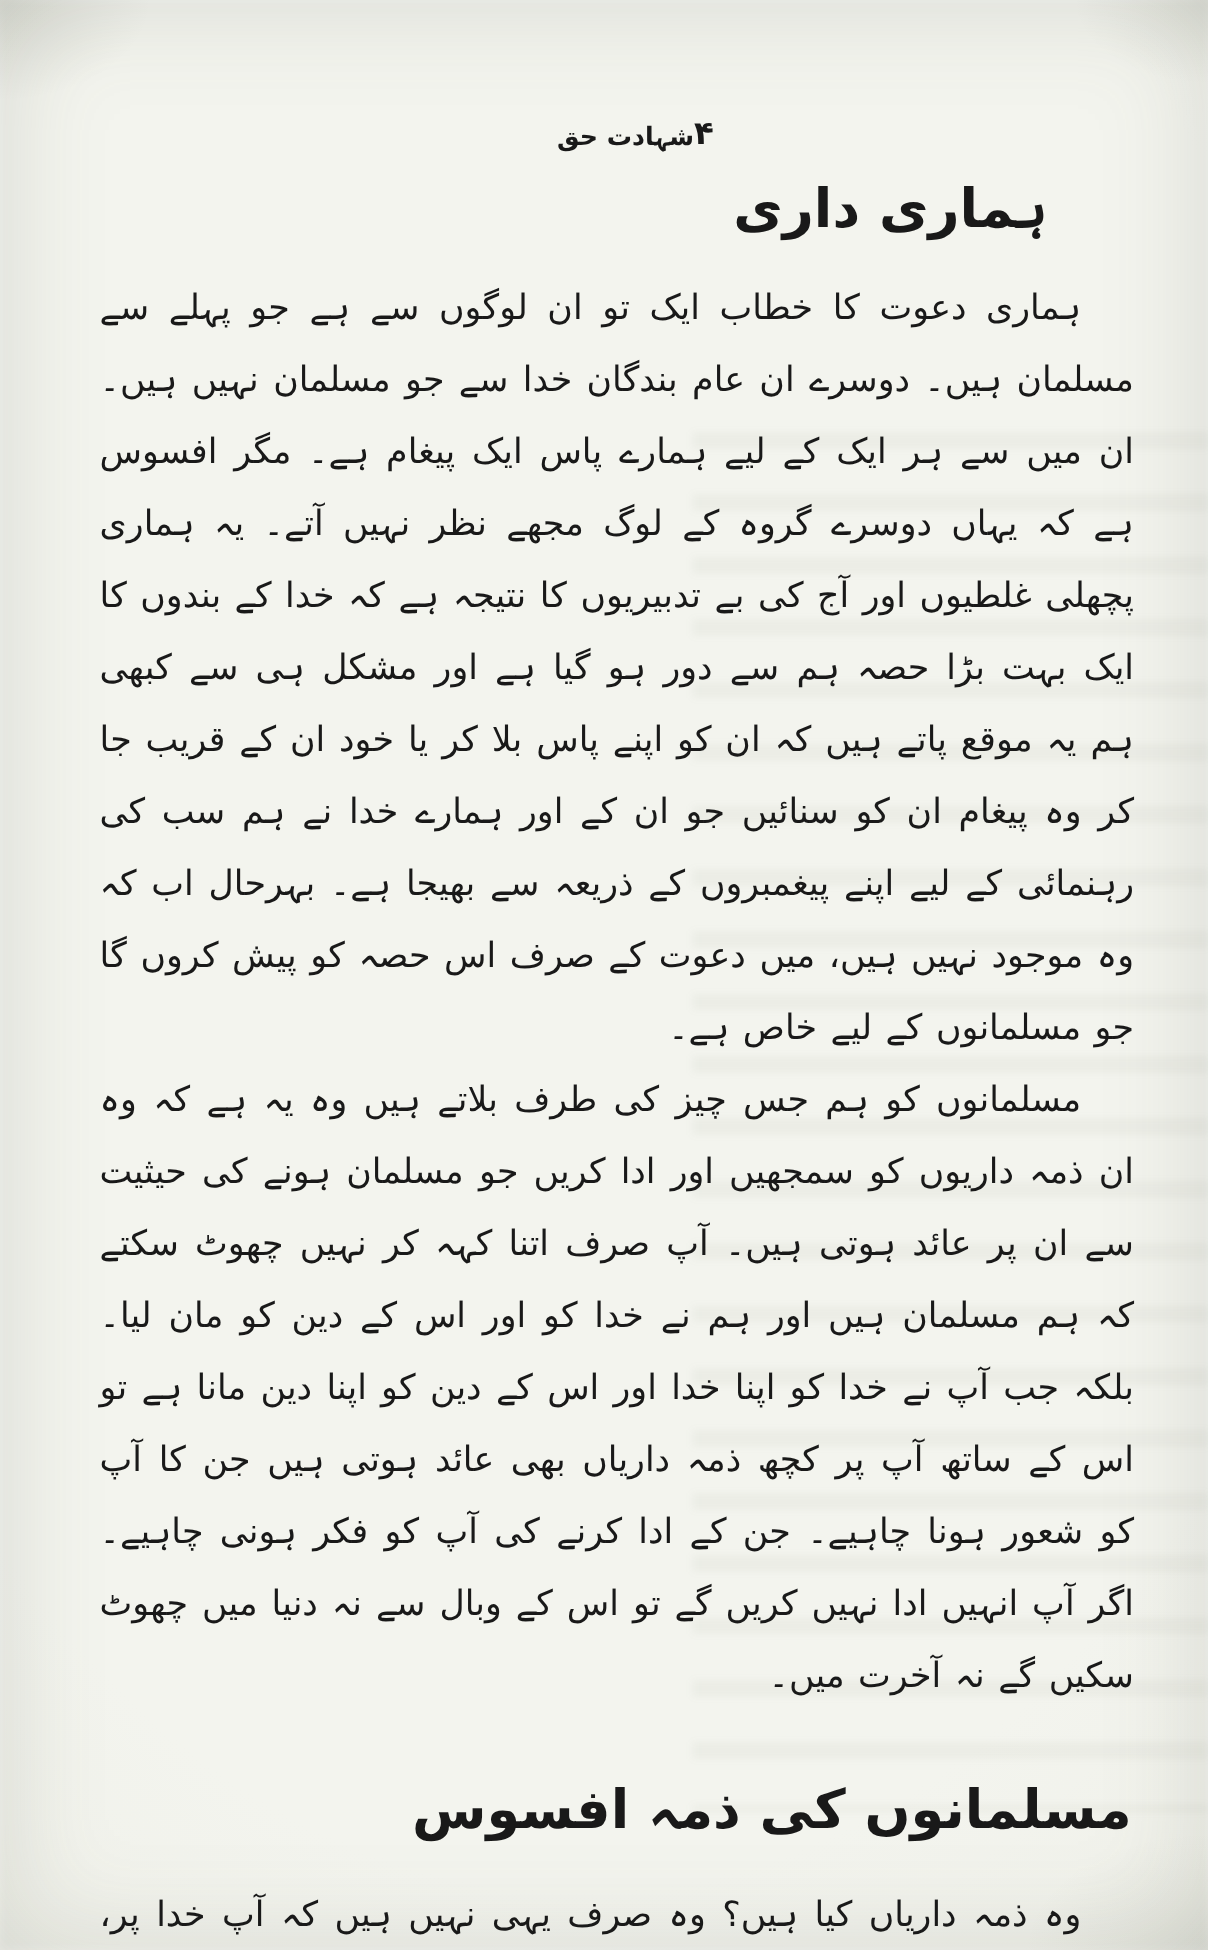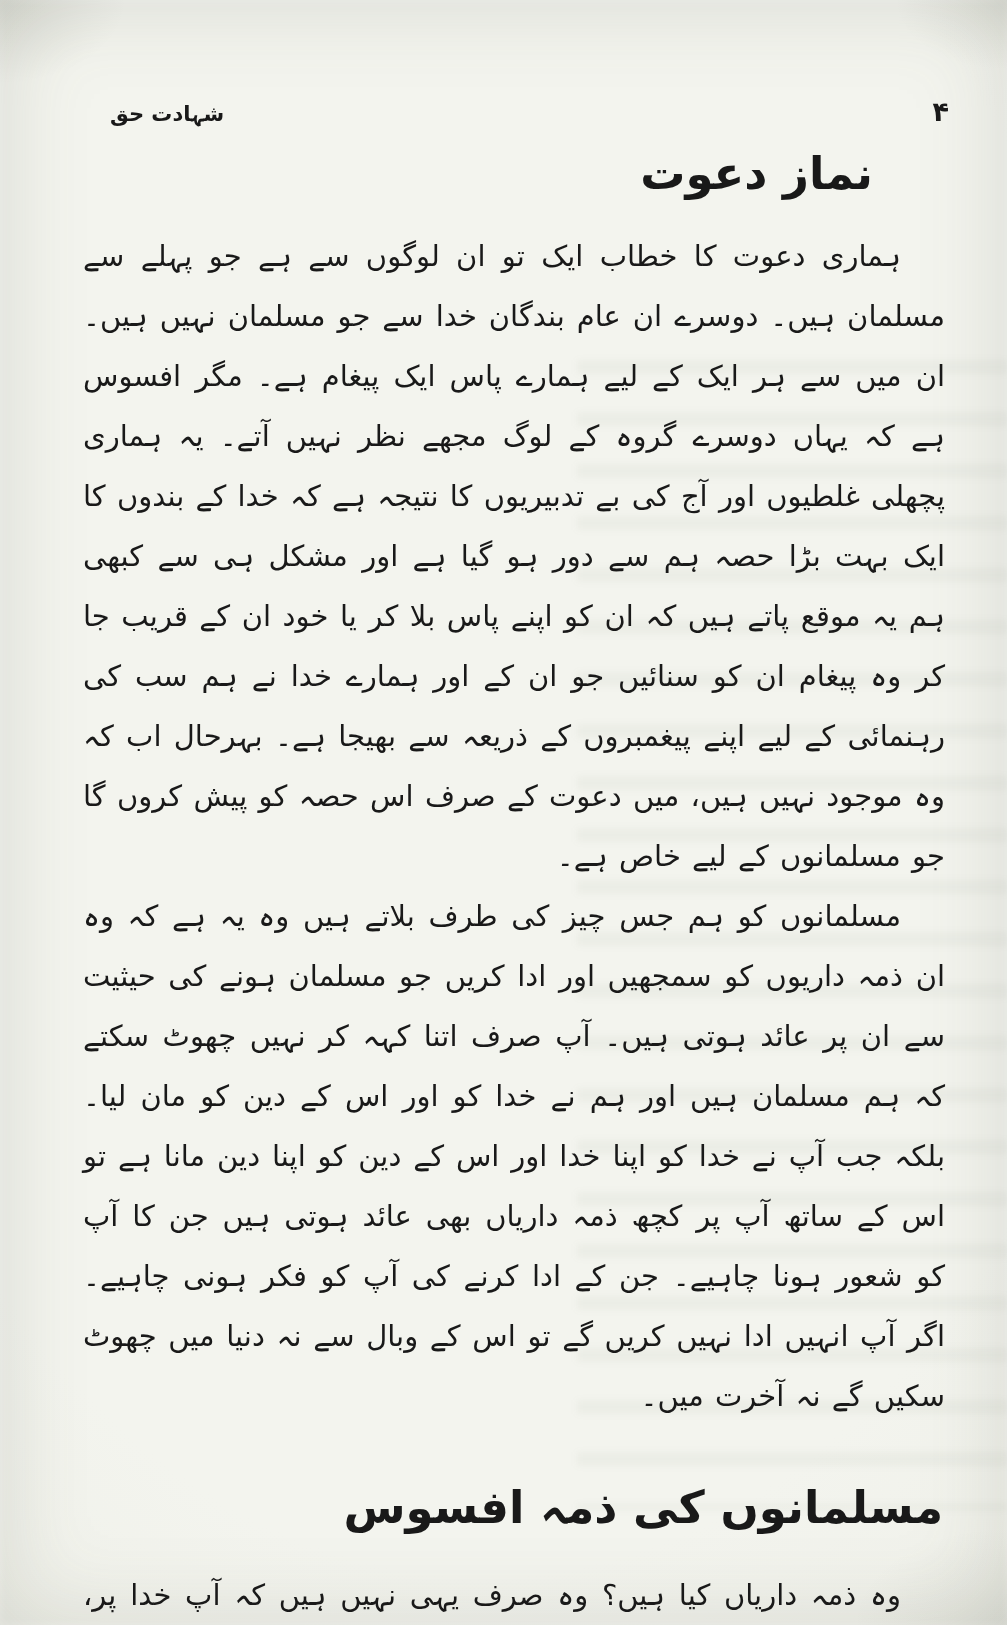--- a/index.html
+++ b/index.html
@@ -47,21 +47,21 @@
     pointer-events: none;
   }
   .running-header {
     position: absolute;
     top: 102px;
     left: 0;
     width: 100%;
     padding: 0 58px 0 110px;
     display: flex;
     flex-direction: row-reverse; 
-    justify-content: space-between;
+    justify-content: center;
     align-items: flex-start;
   }
   .book-title {
     font-size: 21px;
     font-weight: bold;
     letter-spacing: 0.5px;
   }
   .page-number {
     font-size: 27px;
     font-weight: bold;
@@ -111,21 +111,21 @@
   <div class="corner-shade"></div>
 
   <div class="running-header">
     <span class="book-title">شہادت حق</span>
     <span class="page-number">۴</span>
   </div>
 
   <div class="content">
 
     <div class="first-section">
-      <h1 class="section-heading first">نماز دعوت</h1>
+      <h1 class="section-heading first">ہماری داری</h1>
       <p class="para">ہماری دعوت کا خطاب ایک تو ان لوگوں سے ہے جو پہلے سے مسلمان ہیں۔ دوسرے ان عام بندگان خدا سے جو مسلمان نہیں ہیں۔ ان میں سے ہر ایک کے لیے ہمارے پاس ایک پیغام ہے۔ مگر افسوس ہے کہ یہاں دوسرے گروہ کے لوگ مجھے نظر نہیں آتے۔ یہ ہماری پچھلی غلطیوں اور آج کی بے تدبیریوں کا نتیجہ ہے کہ خدا کے بندوں کا ایک بہت بڑا حصہ ہم سے دور ہو گیا ہے اور مشکل ہی سے کبھی ہم یہ موقع پاتے ہیں کہ ان کو اپنے پاس بلا کر یا خود ان کے قریب جا کر وہ پیغام ان کو سنائیں جو ان کے اور ہمارے خدا نے ہم سب کی رہنمائی کے لیے اپنے پیغمبروں کے ذریعہ سے بھیجا ہے۔ بہرحال اب کہ وہ موجود نہیں ہیں، میں دعوت کے صرف اس حصہ کو پیش کروں گا جو مسلمانوں کے لیے خاص ہے۔</p>
       <p class="para">مسلمانوں کو ہم جس چیز کی طرف بلاتے ہیں وہ یہ ہے کہ وہ ان ذمہ داریوں کو سمجھیں اور ادا کریں جو مسلمان ہونے کی حیثیت سے ان پر عائد ہوتی ہیں۔ آپ صرف اتنا کہہ کر نہیں چھوٹ سکتے کہ ہم مسلمان ہیں اور ہم نے خدا کو اور اس کے دین کو مان لیا۔ بلکہ جب آپ نے خدا کو اپنا خدا اور اس کے دین کو اپنا دین مانا ہے تو اس کے ساتھ آپ پر کچھ ذمہ داریاں بھی عائد ہوتی ہیں جن کا آپ کو شعور ہونا چاہیے۔ جن کے ادا کرنے کی آپ کو فکر ہونی چاہیے۔ اگر آپ انہیں ادا نہیں کریں گے تو اس کے وبال سے نہ دنیا میں چھوٹ سکیں گے نہ آخرت میں۔</p>
     </div>
 
     <div class="second-section">
       <h1 class="section-heading second">مسلمانوں کی ذمہ افسوس</h1>
       <p class="para">وہ ذمہ داریاں کیا ہیں؟ وہ صرف یہی نہیں ہیں کہ آپ خدا پر، اس کے فرشتوں پر، اس کی کتابوں پر، اس کے رسولوں پر اور یوم آخرت پر ایمان لائیں۔ وہ صرف اتنی بھی نہیں ہیں کہ آپ نماز پڑھیں، روزہ رکھیں، حج کریں اور زکوٰۃ دیں۔ وہ صرف اتنی بھی نہیں ہیں کہ آپ نکاح، طلاق، وراثت وغیرہ معاملات میں اسلام کے مقرر کیے ہوئے ضابطے پر عمل کریں۔ بلکہ ان سب کے علاوہ ایک بڑی اور بہت بھاری ذمہ داری آپ پر یہ بھی عائد ہوتی ہے کہ آپ تمام دنیا کے سامنے اس حق کے گواہ بن کر کھڑے ہوں جس پر</p>
     </div>
 
   </div>

